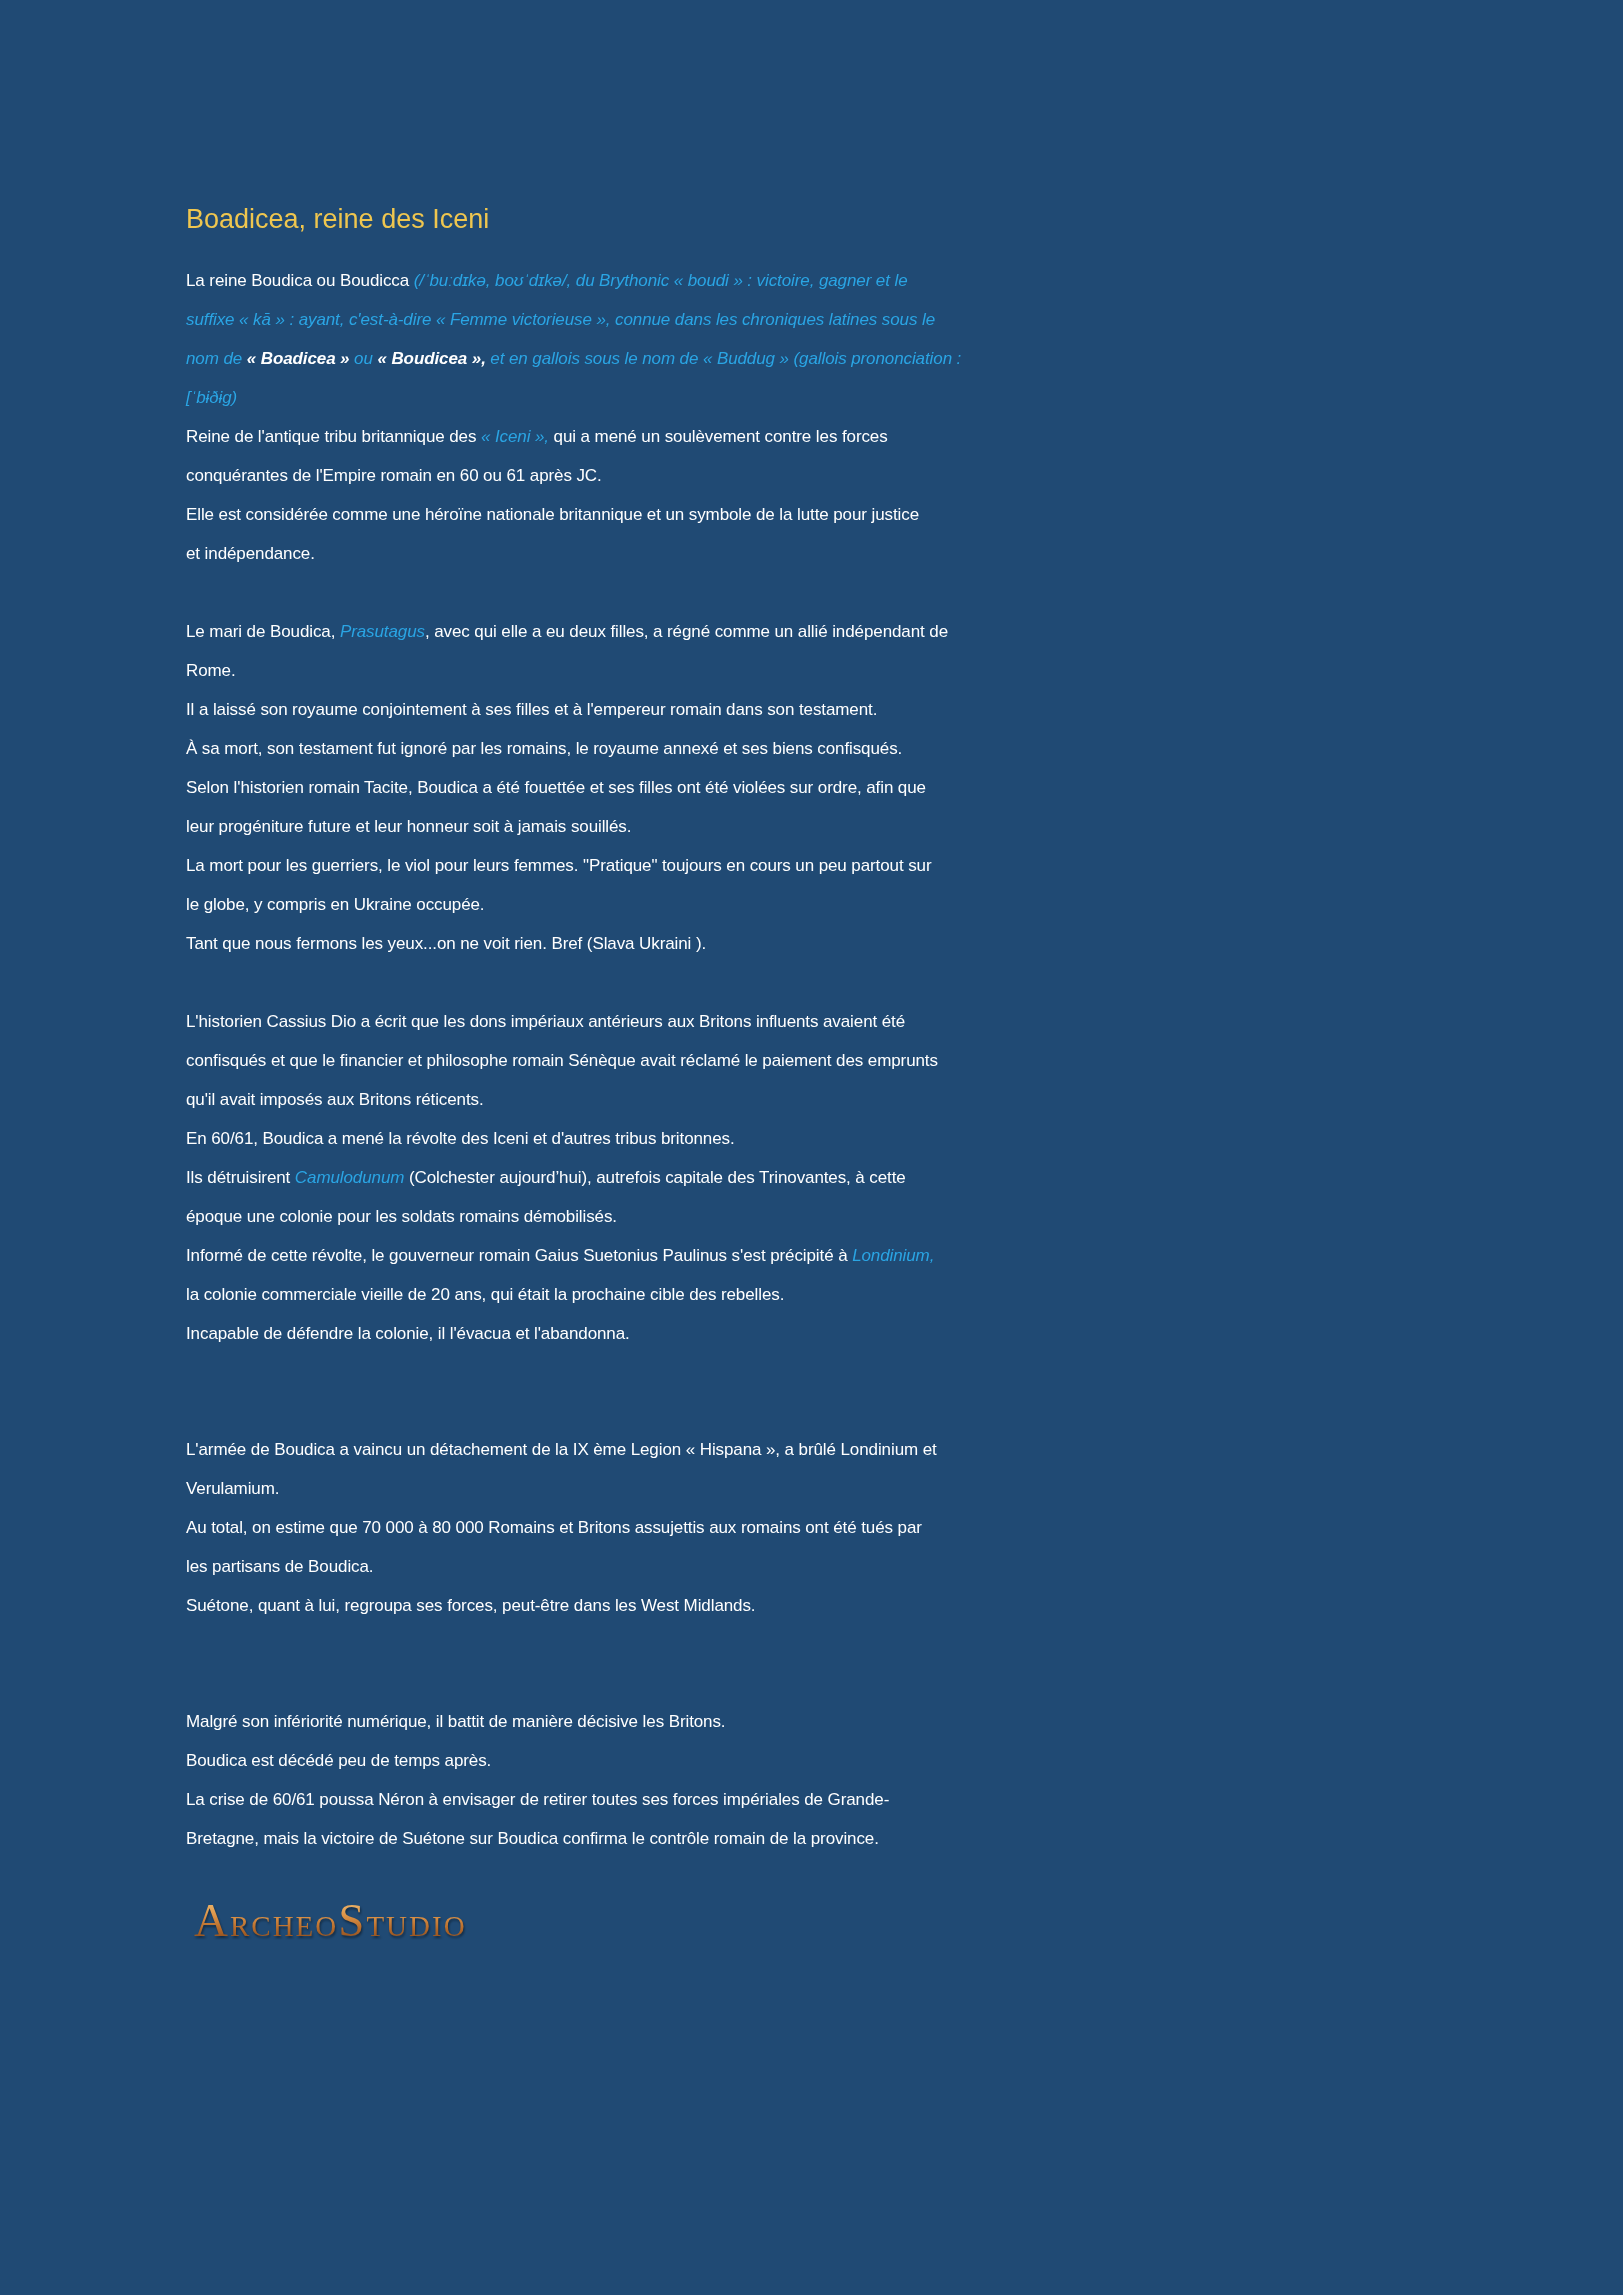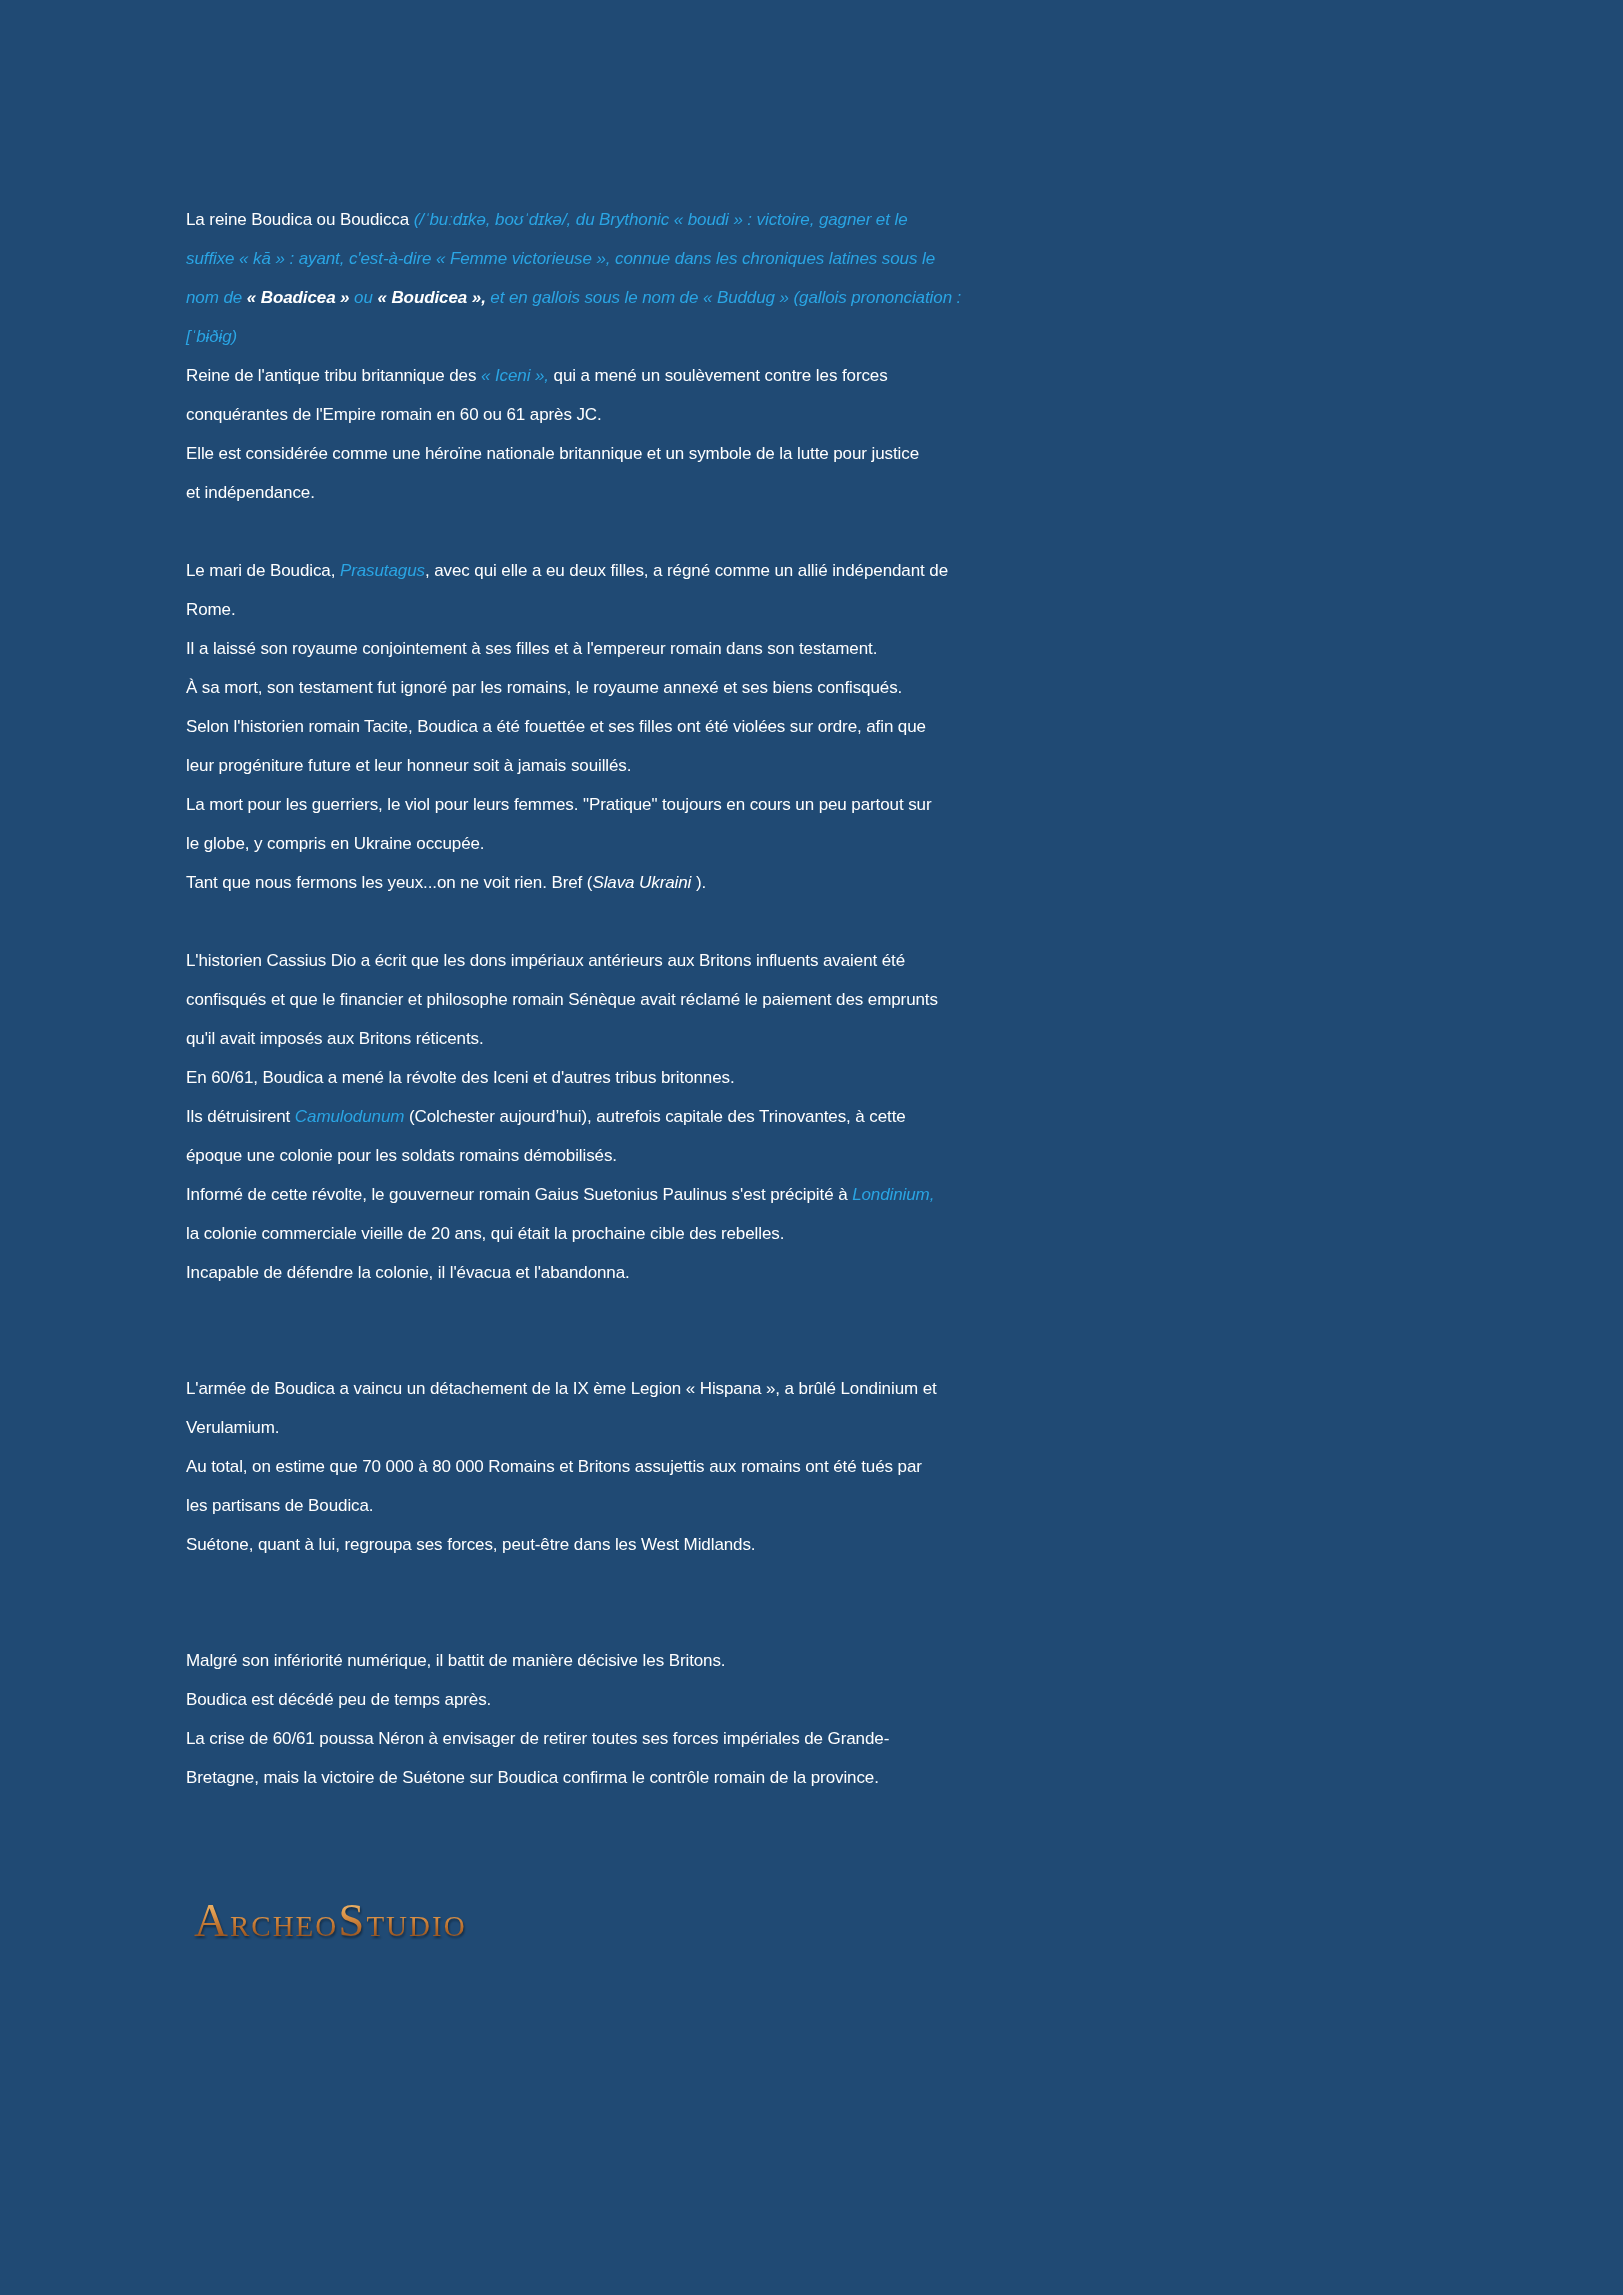--- a/index.html
+++ b/index.html
@@ -29,21 +29,21 @@
     line-height: 39px;
     color: var(--body, #FFFFFF);
     letter-spacing: -0.1px;
     white-space: nowrap;
   }
   .block.gap-1 { margin-bottom: 39px; }
   .block.gap-2 { margin-bottom: 77px; }
   .seg-w  { color: var(--body, #FFFFFF); }
   .seg-b  { color: var(--blue, #2AA5E4); font-style: italic; }
   .seg-wbi{ color: var(--body, #FFFFFF); font-style: italic; font-weight: 700; text-align: right; }
-  .seg-wi { color: var(--body, #FFFFFF); font-style: italic; }
+  .seg-wi { color: var(--body, #FFFFFF); }
   .logo {
     position: absolute;
     left: 194px;
     top: 1897px;
     font-family: "Liberation Serif", serif;
     letter-spacing: 2px;
     line-height: 1;
     background: linear-gradient(180deg, #f2c478 0%, #dc9348 40%, #b06628 70%, #7d431c 100%);
     -webkit-background-clip: text;
     background-clip: text;
@@ -51,20 +51,21 @@
     filter: drop-shadow(1.3px 2px 1.3px rgba(0,0,0,0.45));
     white-space: nowrap;
   }
   .logo-big   { font-size: 47px; }
   .logo-small { font-size: 29px; }
 </style>
 </head>
 <body>
 
 <div class="content">
+  <div class="title">Boadicea, reine des Iceni</div>
   <div>
       <p class="block gap-1"><span class="seg-w">La reine Boudica ou Boudicca </span><span class="seg-b">(/ˈbuːdɪkə, boʊˈdɪkə/, du Brythonic « boudi » : victoire, gagner et le</span><br><span class="seg-b">suffixe « kā » : ayant, c'est-à-dire « Femme victorieuse », connue dans les chroniques latines sous le</span><br><span class="seg-b">nom de </span><span class="seg-wbi">« Boadicea »</span><span class="seg-b"> ou </span><span class="seg-wbi">« Boudicea »,</span><span class="seg-b"> et en gallois sous le nom de « Buddug » (gallois prononciation :</span><br><span class="seg-b">[ˈbɨðɨɡ)</span><br><span class="seg-w">Reine de l'antique tribu britannique des </span><span class="seg-b">« Iceni », </span><span class="seg-w">qui a mené un soulèvement contre les forces</span><br><span class="seg-w">conquérantes de l'Empire romain en 60 ou 61 après JC.</span><br><span class="seg-w">Elle est considérée comme une héroïne nationale britannique et un symbole de la lutte pour justice</span><br><span class="seg-w">et indépendance.</span></p>
       <p class="block gap-1"><span class="seg-w">Le mari de Boudica, </span><span class="seg-b">Prasutagus</span><span class="seg-w">, avec qui elle a eu deux filles, a régné comme un allié indépendant de</span><br><span class="seg-w">Rome.</span><br><span class="seg-w">Il a laissé son royaume conjointement à ses filles et à l'empereur romain dans son testament.</span><br><span class="seg-w">À sa mort, son testament fut ignoré par les romains, le royaume annexé et ses biens confisqués.</span><br><span class="seg-w">Selon l'historien romain Tacite, Boudica a été fouettée et ses filles ont été violées sur ordre, afin que</span><br><span class="seg-w">leur progéniture future et leur honneur soit à jamais souillés.</span><br><span class="seg-w">La mort pour les guerriers, le viol pour leurs femmes. "Pratique" toujours en cours un peu partout sur</span><br><span class="seg-w">le globe, y compris en Ukraine occupée.</span><br><span class="seg-w">Tant que nous fermons les yeux...on ne voit rien. Bref (</span><span class="seg-wi">Slava Ukraini</span><span class="seg-w"> ).</span></p>
       <p class="block gap-2"><span class="seg-w">L'historien Cassius Dio a écrit que les dons impériaux antérieurs aux Britons influents avaient été</span><br><span class="seg-w">confisqués et que le financier et philosophe romain Sénèque avait réclamé le paiement des emprunts</span><br><span class="seg-w">qu'il avait imposés aux Britons réticents.</span><br><span class="seg-w">En 60/61, Boudica a mené la révolte des Iceni et d'autres tribus britonnes.</span><br><span class="seg-w">Ils détruisirent </span><span class="seg-b">Camulodunum</span><span class="seg-w"> (Colchester aujourd’hui), autrefois capitale des Trinovantes, à cette</span><br><span class="seg-w">époque une colonie pour les soldats romains démobilisés.</span><br><span class="seg-w">Informé de cette révolte, le gouverneur romain Gaius Suetonius Paulinus s'est précipité à </span><span class="seg-b">Londinium,</span><br><span class="seg-w">la colonie commerciale vieille de 20 ans, qui était la prochaine cible des rebelles.</span><br><span class="seg-w">Incapable de défendre la colonie, il l'évacua et l'abandonna.</span></p>
       <p class="block gap-2"><span class="seg-w">L'armée de Boudica a vaincu un détachement de la IX ème Legion « Hispana », a brûlé Londinium et</span><br><span class="seg-w">Verulamium.</span><br><span class="seg-w">Au total, on estime que 70 000 à 80 000 Romains et Britons assujettis aux romains ont été tués par</span><br><span class="seg-w">les partisans de Boudica.</span><br><span class="seg-w">Suétone, quant à lui, regroupa ses forces, peut-être dans les West Midlands.</span></p>
       <p class="block"><span class="seg-w">Malgré son infériorité numérique, il battit de manière décisive les Britons.</span><br><span class="seg-w">Boudica est décédé peu de temps après.</span><br><span class="seg-w">La crise de 60/61 poussa Néron à envisager de retirer toutes ses forces impériales de Grande-</span><br><span class="seg-w">Bretagne, mais la victoire de Suétone sur Boudica confirma le contrôle romain de la province.</span></p>
     </div>
 </div>
 
 <div class="logo"><span class="logo-big">A</span><span class="logo-small">RCHEO</span><span class="logo-big">S</span><span class="logo-small">TUDIO</span></div>

